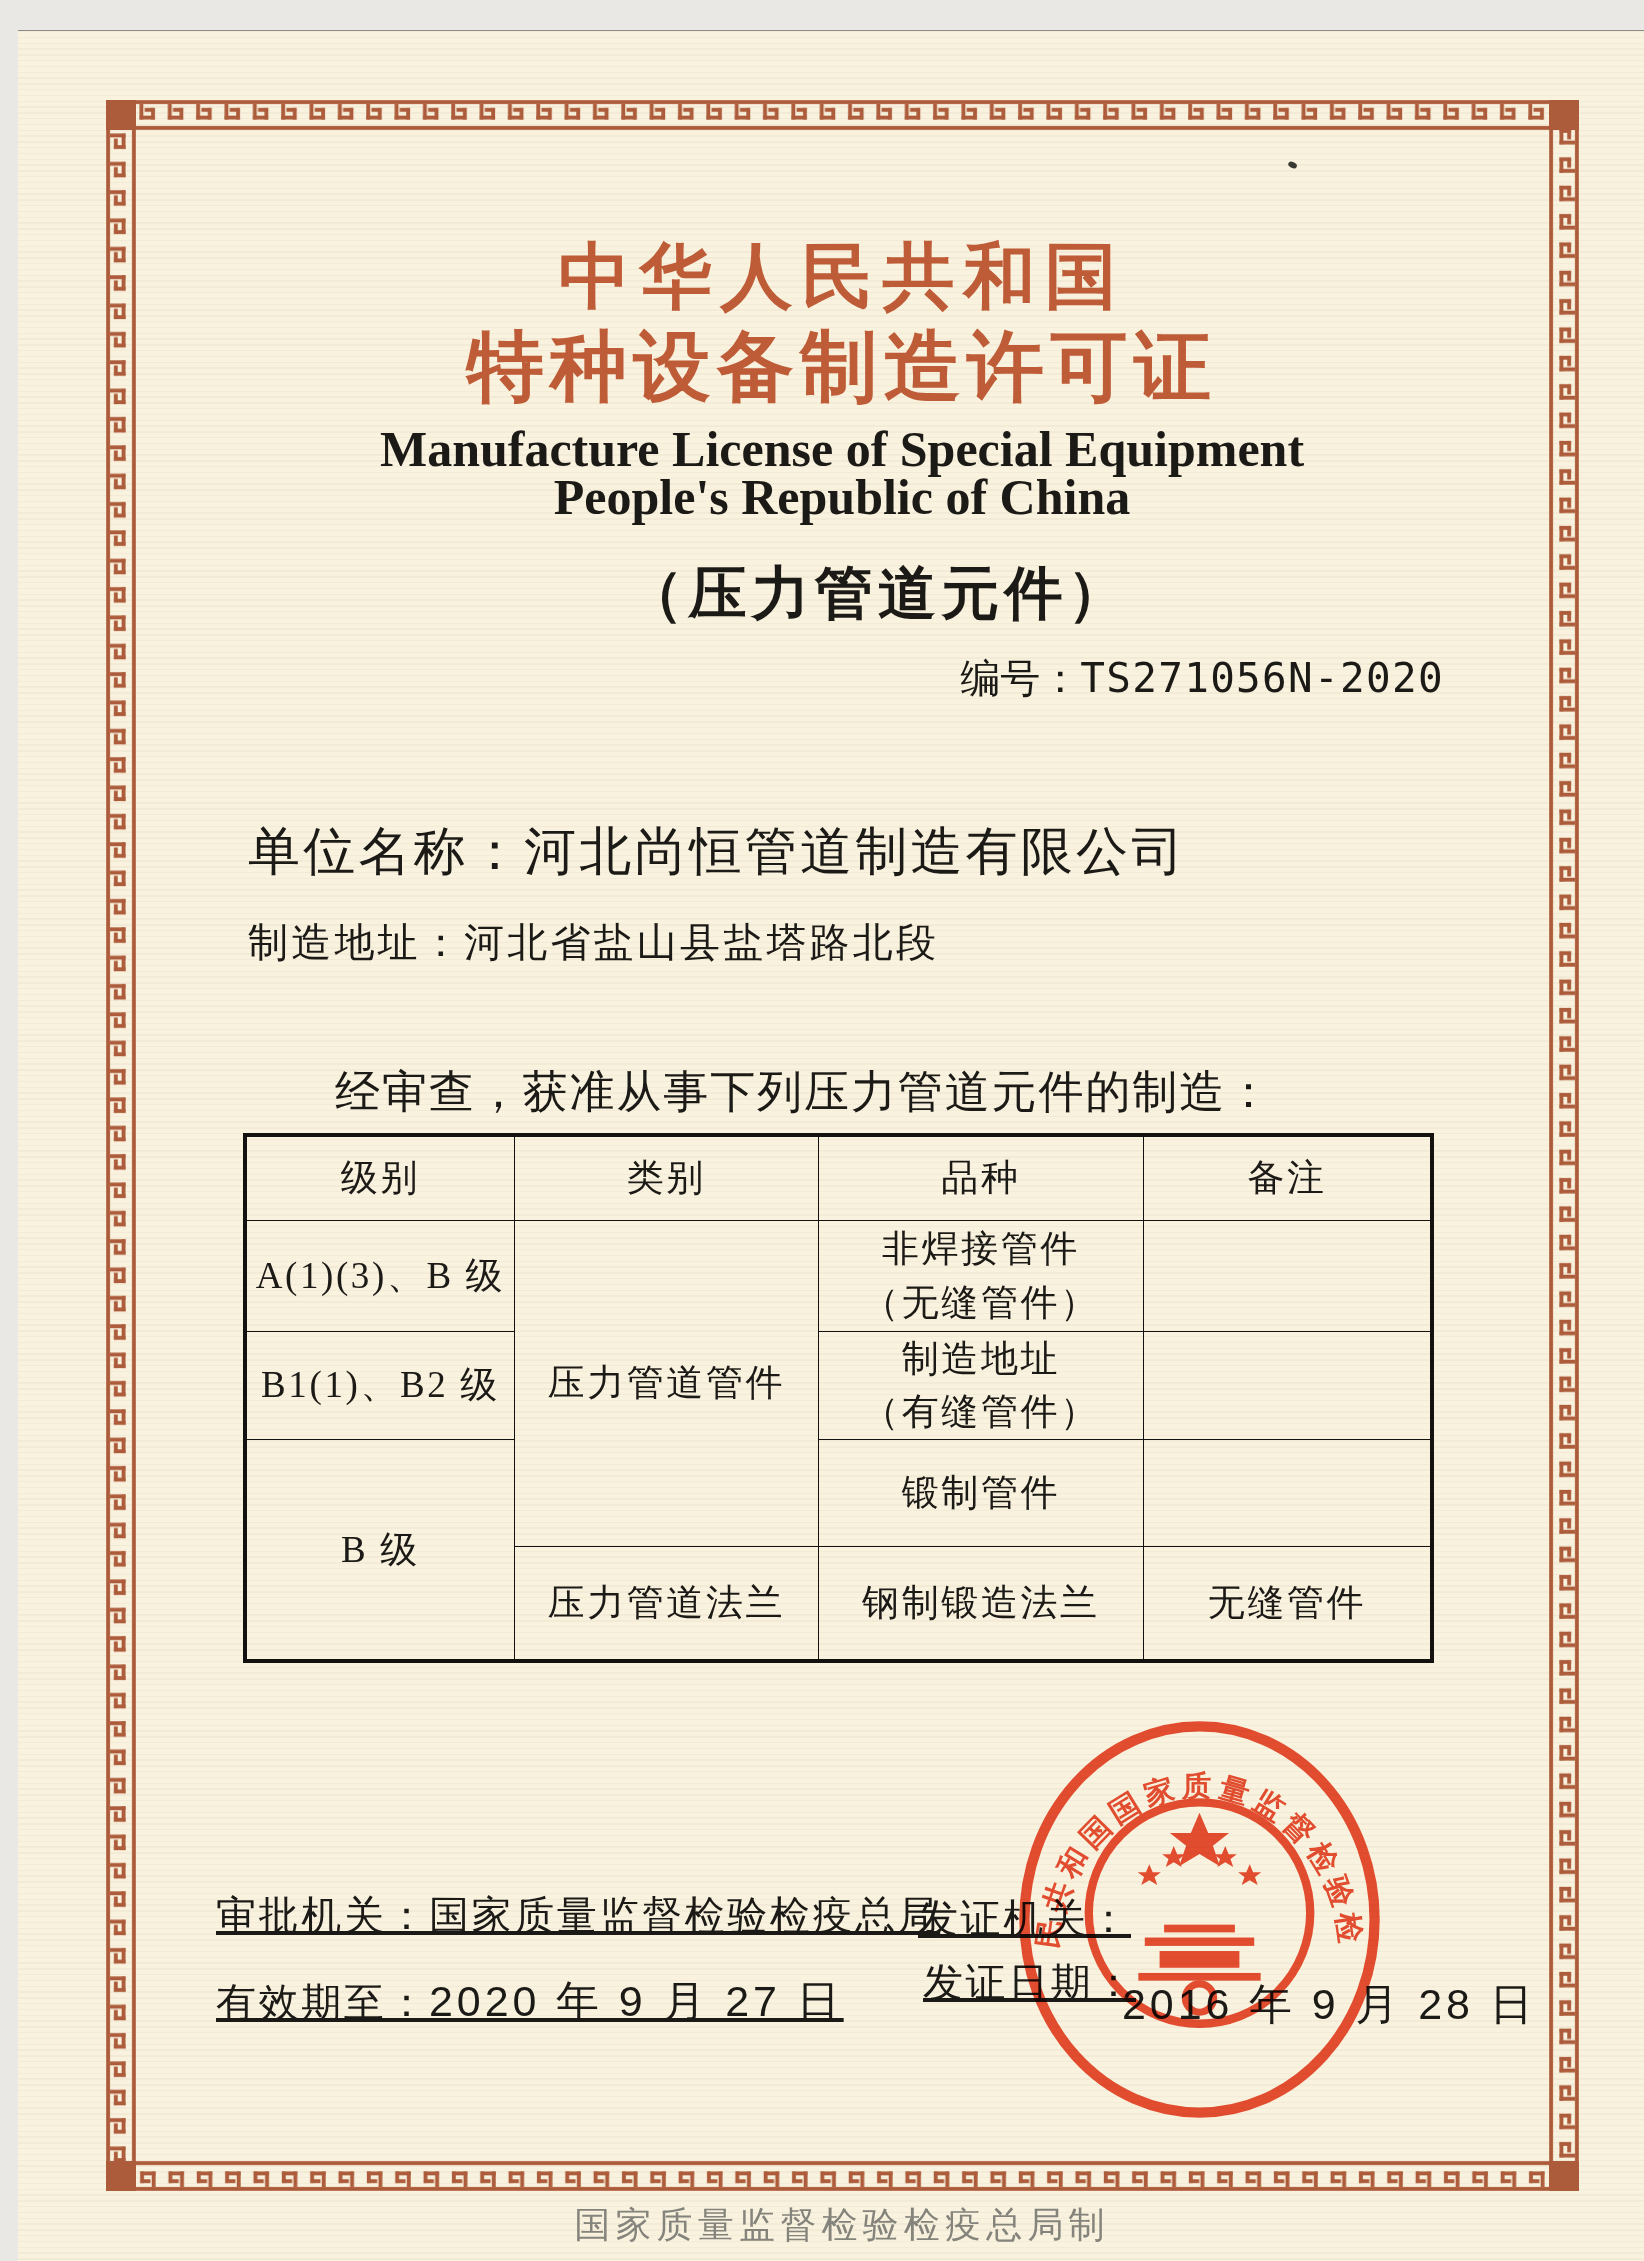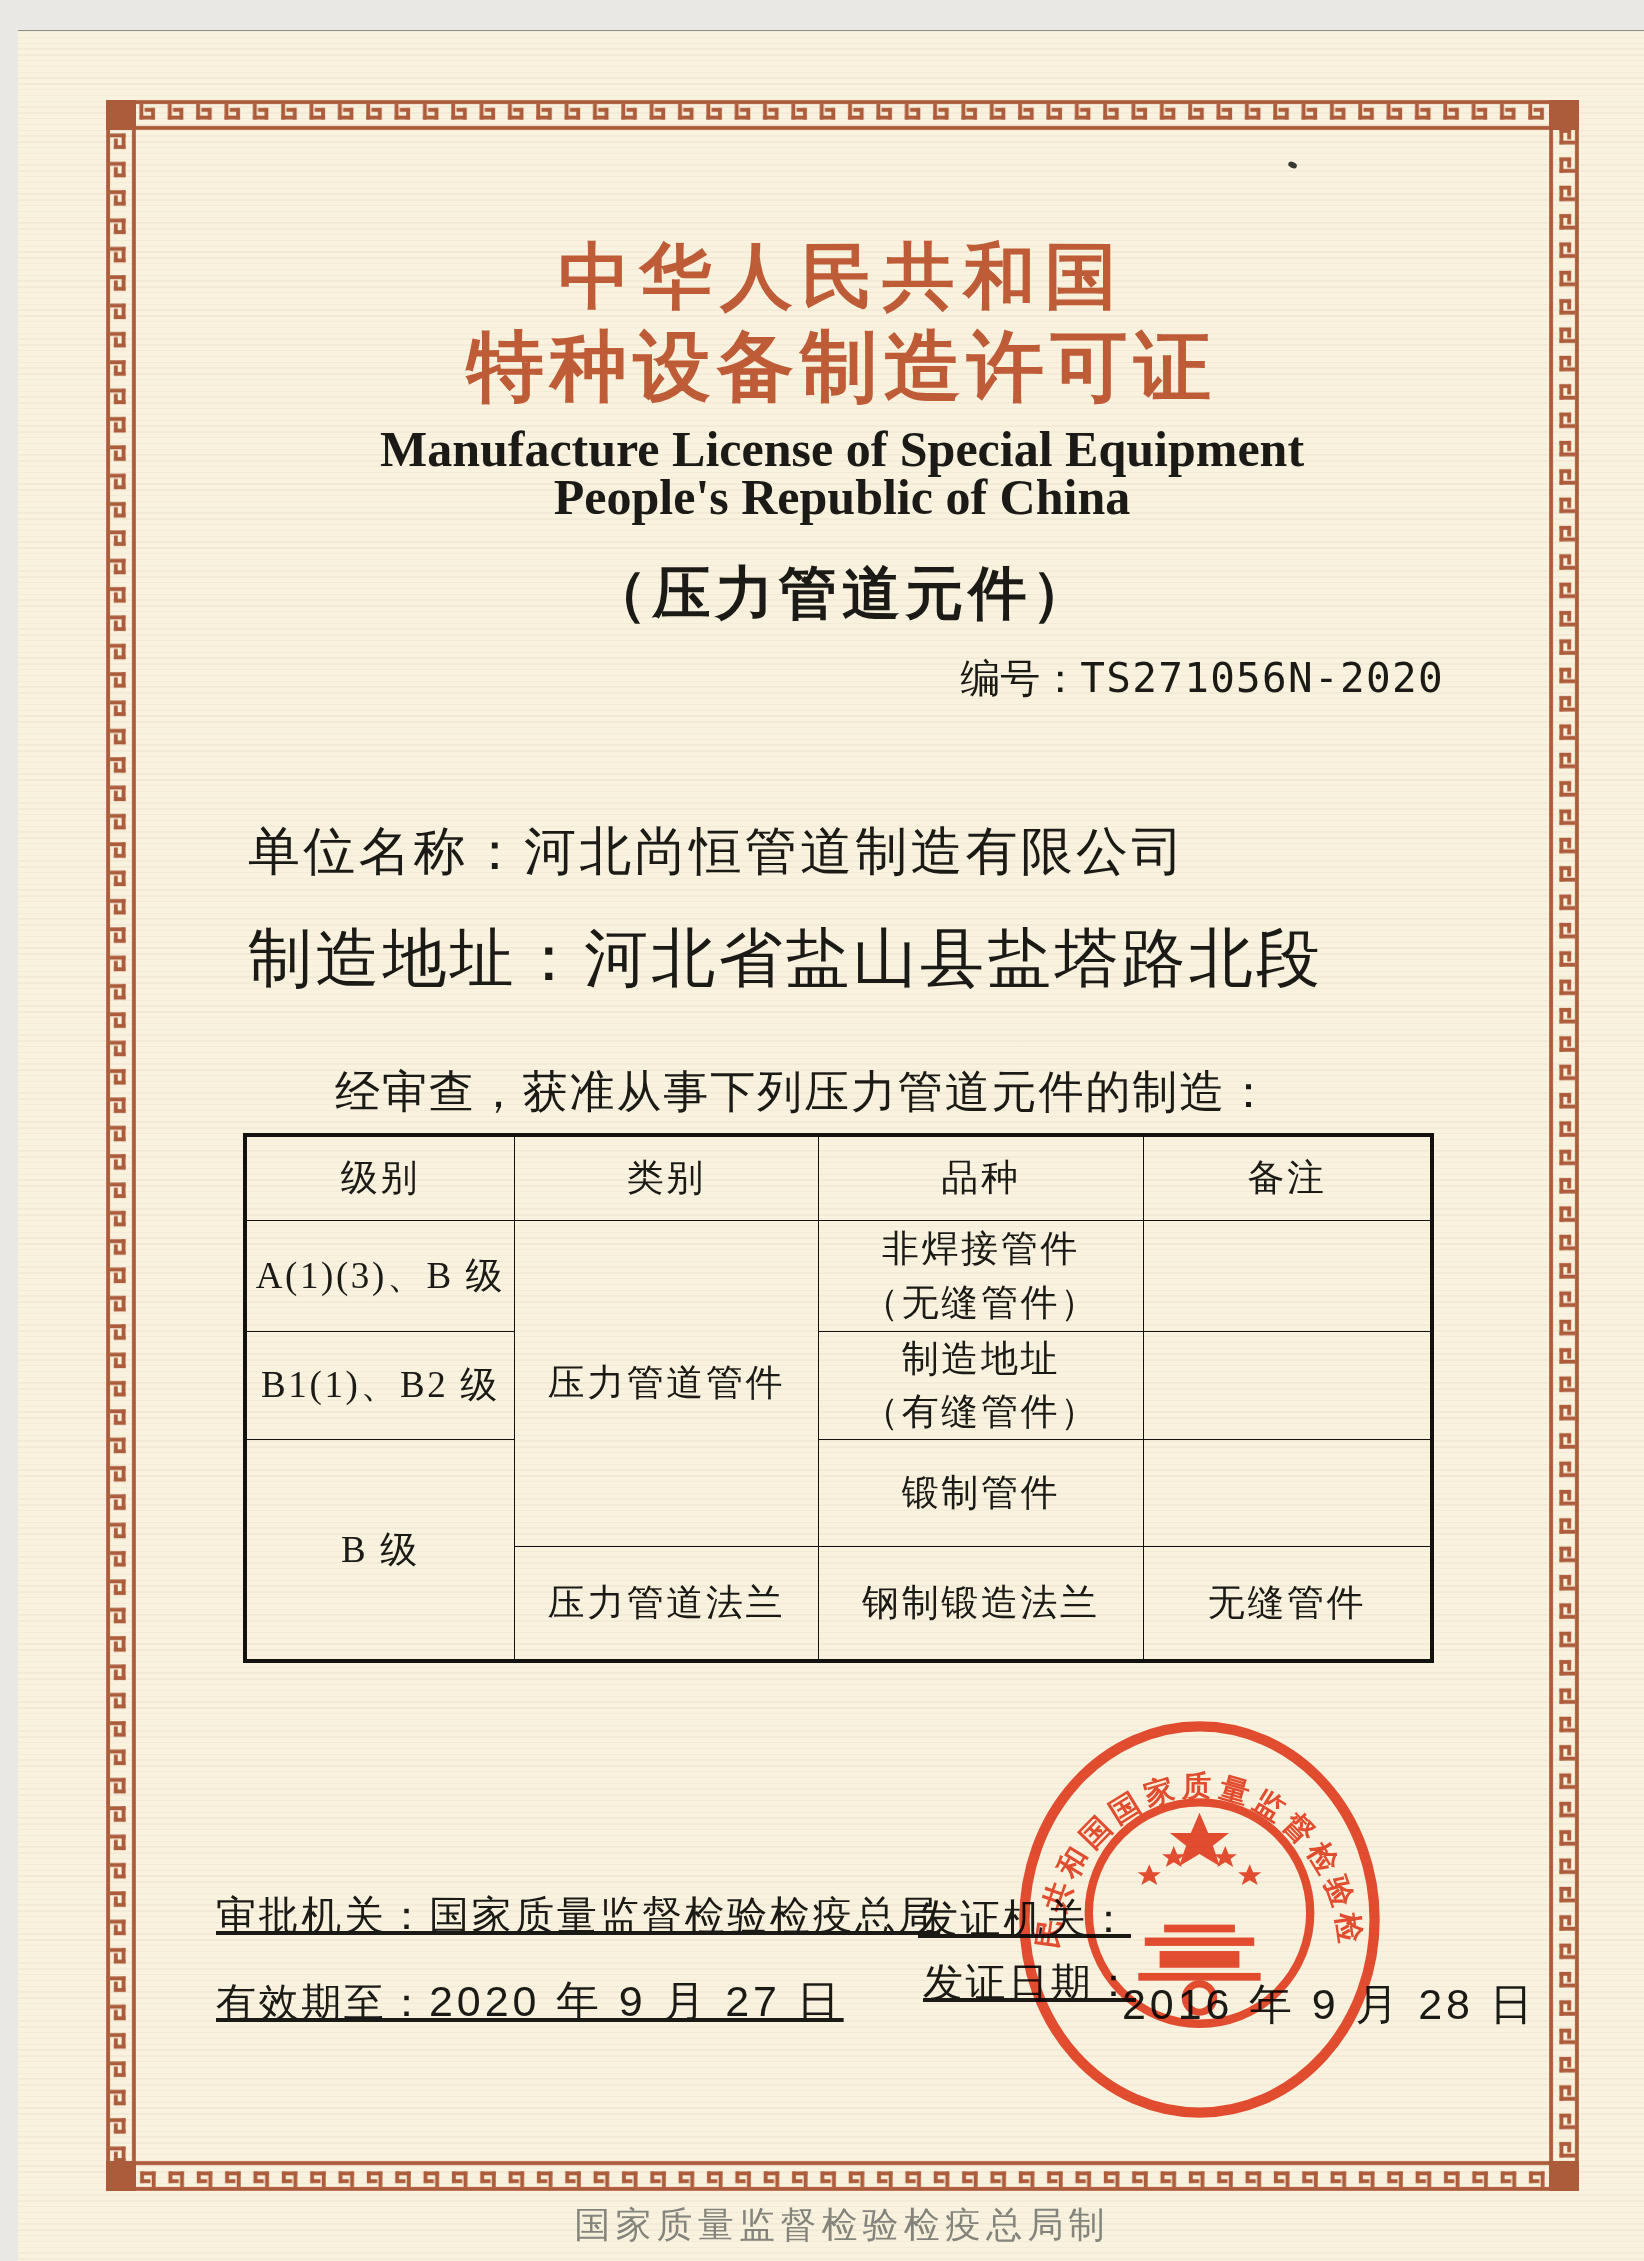--- a/index.html
+++ b/index.html
@@ -15,25 +15,25 @@
   .paper::after{content:"";position:absolute;inset:0;pointer-events:none;
          background:repeating-linear-gradient(180deg, rgba(120,100,70,.05) 0 1.3px, transparent 1.3px 5.8px);}
   .frame-strip{position:absolute;z-index:1;}
   .corner{position:absolute;width:30px;height:30px;background:var(--fret);z-index:2;}
   .abs{position:absolute;z-index:3;white-space:nowrap;}
   .centered{left:106px;width:1472px;text-align:center;}
   .title-cn1{top:229px;font-size:72px;font-weight:bold;letter-spacing:9px;color:var(--accent);}
   .title-cn2{top:316px;font-size:77px;font-weight:bold;letter-spacing:6.4px;color:var(--accent);}
   .title-en1{top:420px;font-size:50px;font-weight:bold;}
   .title-en2{top:468px;font-size:50px;font-weight:bold;}
-  .subtitle{top:555px;font-size:58px;font-weight:bold;letter-spacing:5.2px;}
+  .subtitle{top:555px;font-size:58px;font-weight:bold;letter-spacing:5.2px;margin-left:36px;}
   .license-line{top:651px;right:200px;font-size:40px;}
   .license-no{font-family:"DejaVu Sans Mono", monospace;font-size:41px;letter-spacing:1.3px;}
   .company-line{top:817px;left:248px;font-size:52px;letter-spacing:3.2px;}
-  .address-line{top:915px;left:248px;font-size:64px;letter-spacing:3.2px;}
+  .address-line{top:915px;left:248px;font-size:40px;letter-spacing:3.2px;}
   .intro-line{top:1062px;left:335px;font-size:45px;letter-spacing:1.9px;}
   table.license{position:absolute;left:243px;top:1133px;width:1191px;z-index:3;
         border-collapse:collapse;border:4.5px solid #141210;table-layout:fixed;}
   table.license td,table.license th{border:1.9px solid #141210;text-align:center;
         vertical-align:middle;font-size:37px;font-weight:normal;letter-spacing:2.6px;}
   table.license th{height:85px;}
   .two-line span{display:block;line-height:1.45;}
   .bottom-label{font-size:40px;letter-spacing:2.6px;text-decoration:underline;}
   .approval-line{top:1888px;left:216px;}
   .valid-line{top:1973px;left:216px;}

